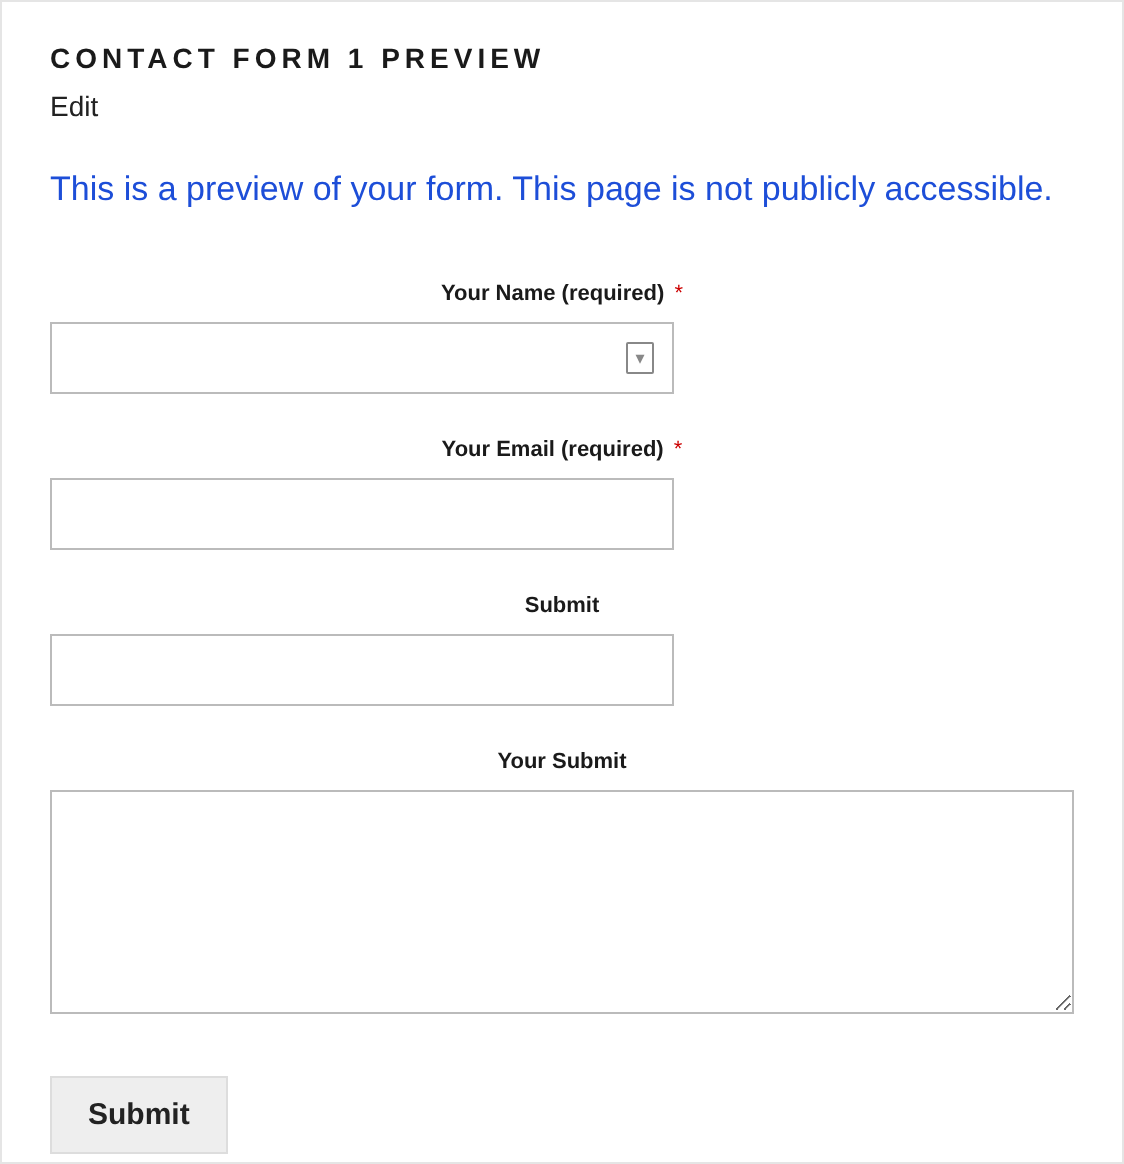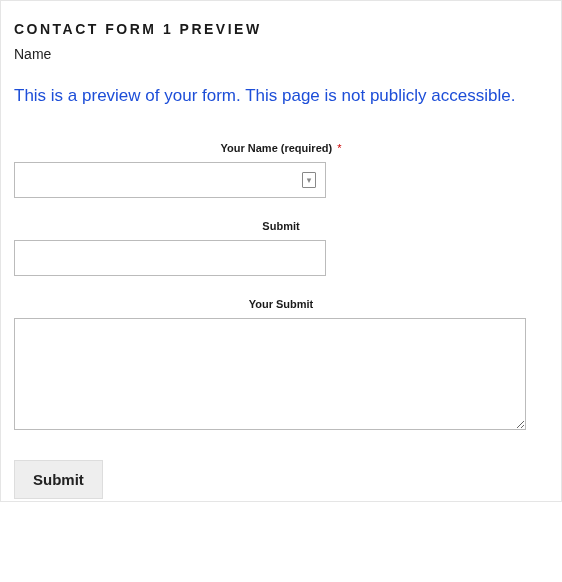--- a/index.html
+++ b/index.html
@@ -8,23 +8,23 @@
       padding: 0;
     }
     body {
       font-family: -apple-system, BlinkMacSystemFont, "Segoe UI", Helvetica, Arial, sans-serif;
       background: #fff;
       width: 562px;
       height: 582px;
     }
     .container {
       border: 1px solid #e5e5e5;
-      padding: 20px 13px;
+      padding: 20px 24px;
       width: 562px;
-      height: 502px;
+      height: 582px;
     }
     .header-title {
       font-size: 14px;
       font-weight: 900;
       letter-spacing: 2.5px;
       color: #1a1a1a;
       margin-bottom: 8px;
     }
     .edit-link {
       font-size: 14px;
@@ -103,35 +103,42 @@
       font-size: 9px;
       color: #888;
       background: #fff;
     }
   </style>
 </head>
 <body>
 
 <div class="container">
   <h2 class="header-title">CONTACT FORM 1 PREVIEW</h2>
-  <a href="#" class="edit-link">Name</a>
+  <a href="#" class="edit-link">Edit</a>
 
   <p class="preview-notice">This is a preview of your form. This page is not publicly accessible.</p>
 
   <div class="field-group">
     <label class="field-label">
       <span>Your Name (required)</span>
       <span class="required-mark">*</span>
     </label>
     <div class="name-wrap">
       <input type="text" class="text-input" value="" style="">
       <span class="autofill-icon">▾</span>
     </div>
   </div>
 
+  <div class="field-group">
+    <label class="field-label">
+      <span>Your Email (required)</span>
+      <span class="required-mark">*</span>
+    </label>
+    <input type="email" class="text-input" value="" style="">
+  </div>
 
   <div class="field-group">
     <label class="field-label">Submit</label>
     <input type="text" class="text-input" value="" style="">
   </div>
 
   <div class="field-group">
     <label class="field-label">Your Submit</label>
     <textarea class="textarea-input" style=""></textarea>
   </div>

